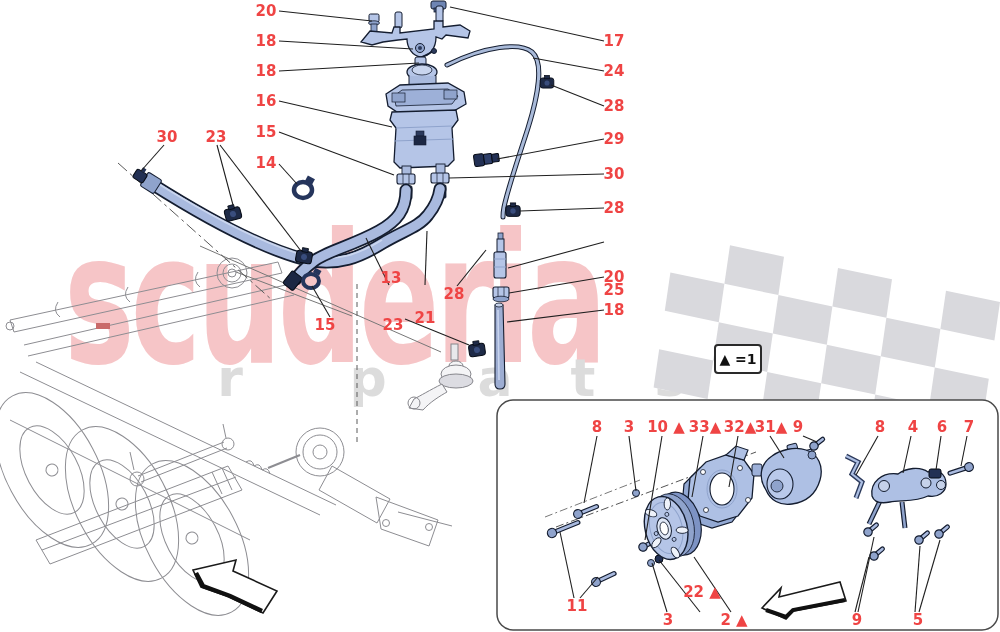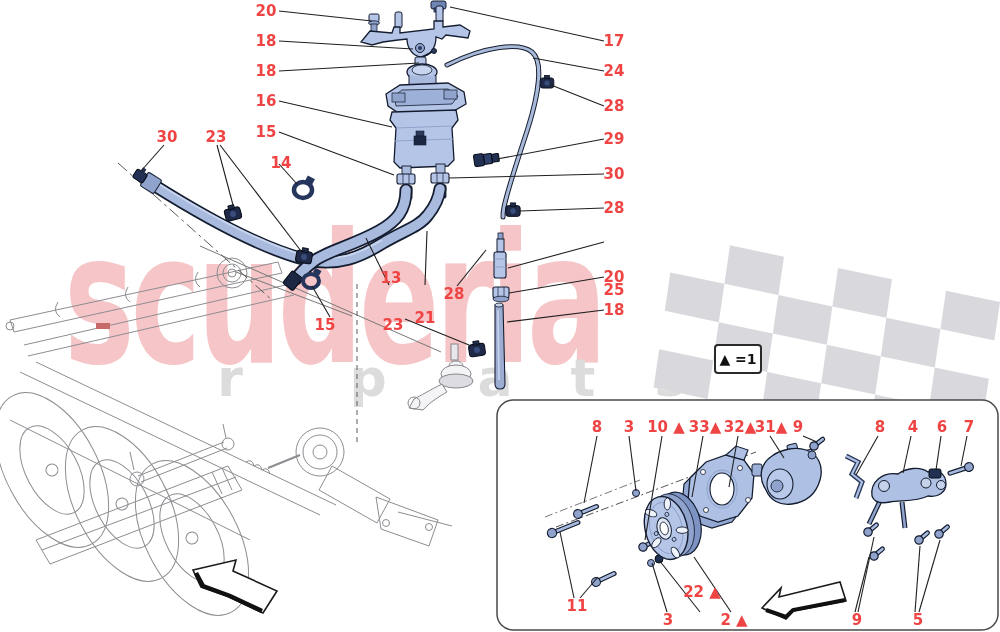--- a/index.html
+++ b/index.html
@@ -394,21 +394,21 @@
         <line x1="919" y1="612" x2="940" y2="540"></line>
       </g>
   </svg>
 
   <div id="callouts">
       <div class="callout" style="left: 266px; top: 11px;">20</div>
       <div class="callout" style="left: 266px; top: 41px;">18</div>
       <div class="callout" style="left: 266px; top: 71px;">18</div>
       <div class="callout" style="left: 266px; top: 101px;">16</div>
       <div class="callout" style="left: 266px; top: 132px;">15</div>
-      <div class="callout" style="left: 266px; top: 163px; margin-left: 15px;">14</div>
+      <div class="callout" style="left: 266px; top: 163px;">14</div>
       <div class="callout" style="left: 167px; top: 137px;">30</div>
       <div class="callout" style="left: 216px; top: 137px;">23</div>
       <div class="callout" style="left: 391px; top: 278px;">13</div>
       <div class="callout" style="left: 425px; top: 294px; margin-top: 24px;">21</div>
       <div class="callout" style="left: 454px; top: 294px;">28</div>
       <div class="callout" style="left: 325px; top: 325px;">15</div>
       <div class="callout" style="left: 393px; top: 325px;">23</div>
       <div class="callout" style="left: 614px; top: 41px;">17</div>
       <div class="callout" style="left: 614px; top: 71px;">24</div>
       <div class="callout" style="left: 614px; top: 106px;">28</div>

